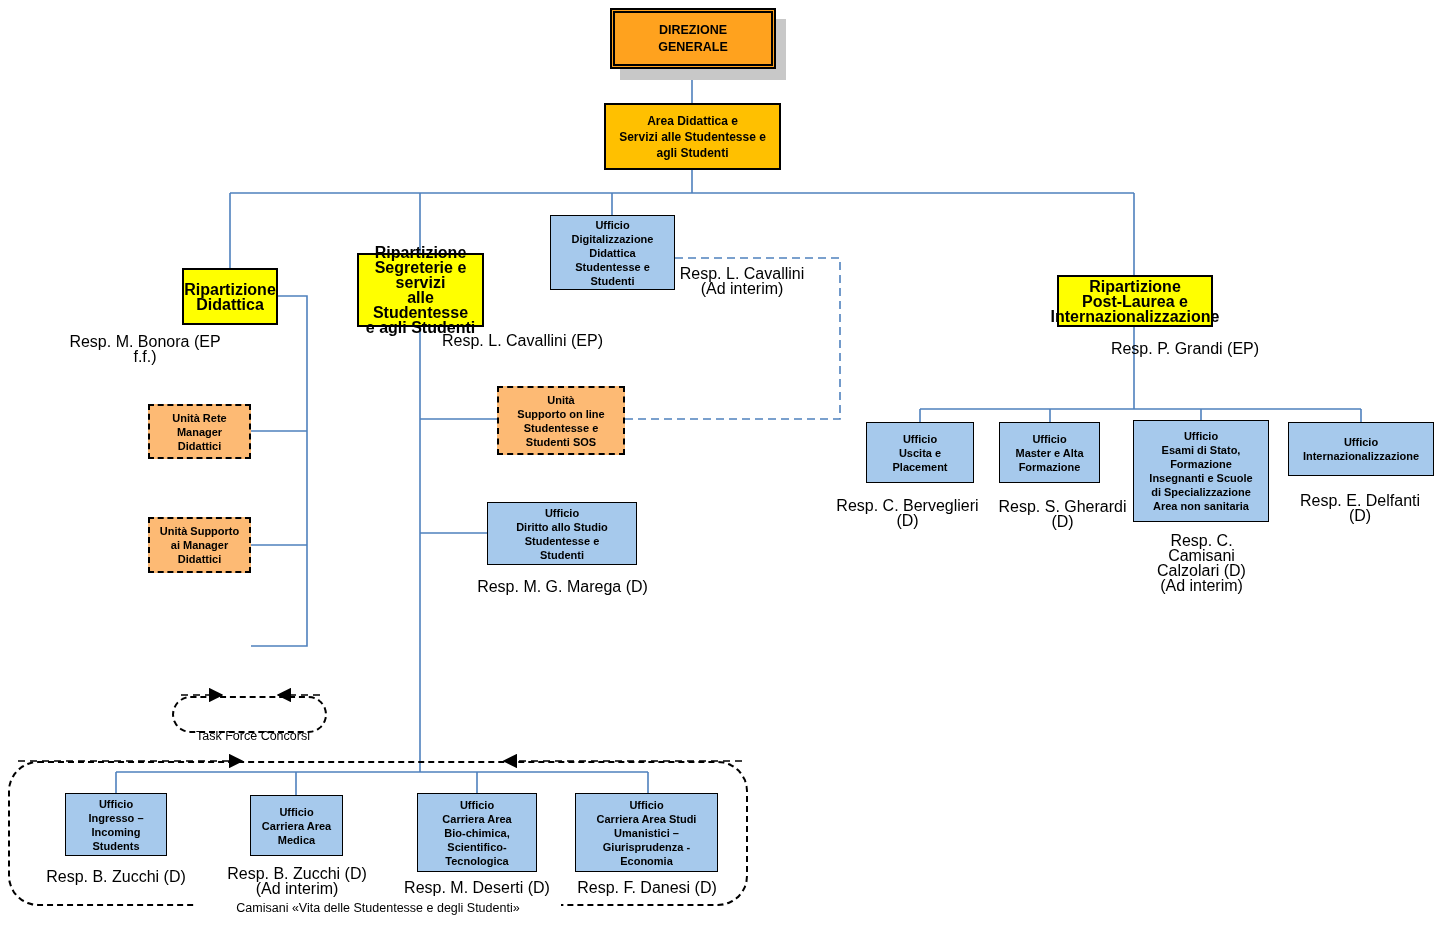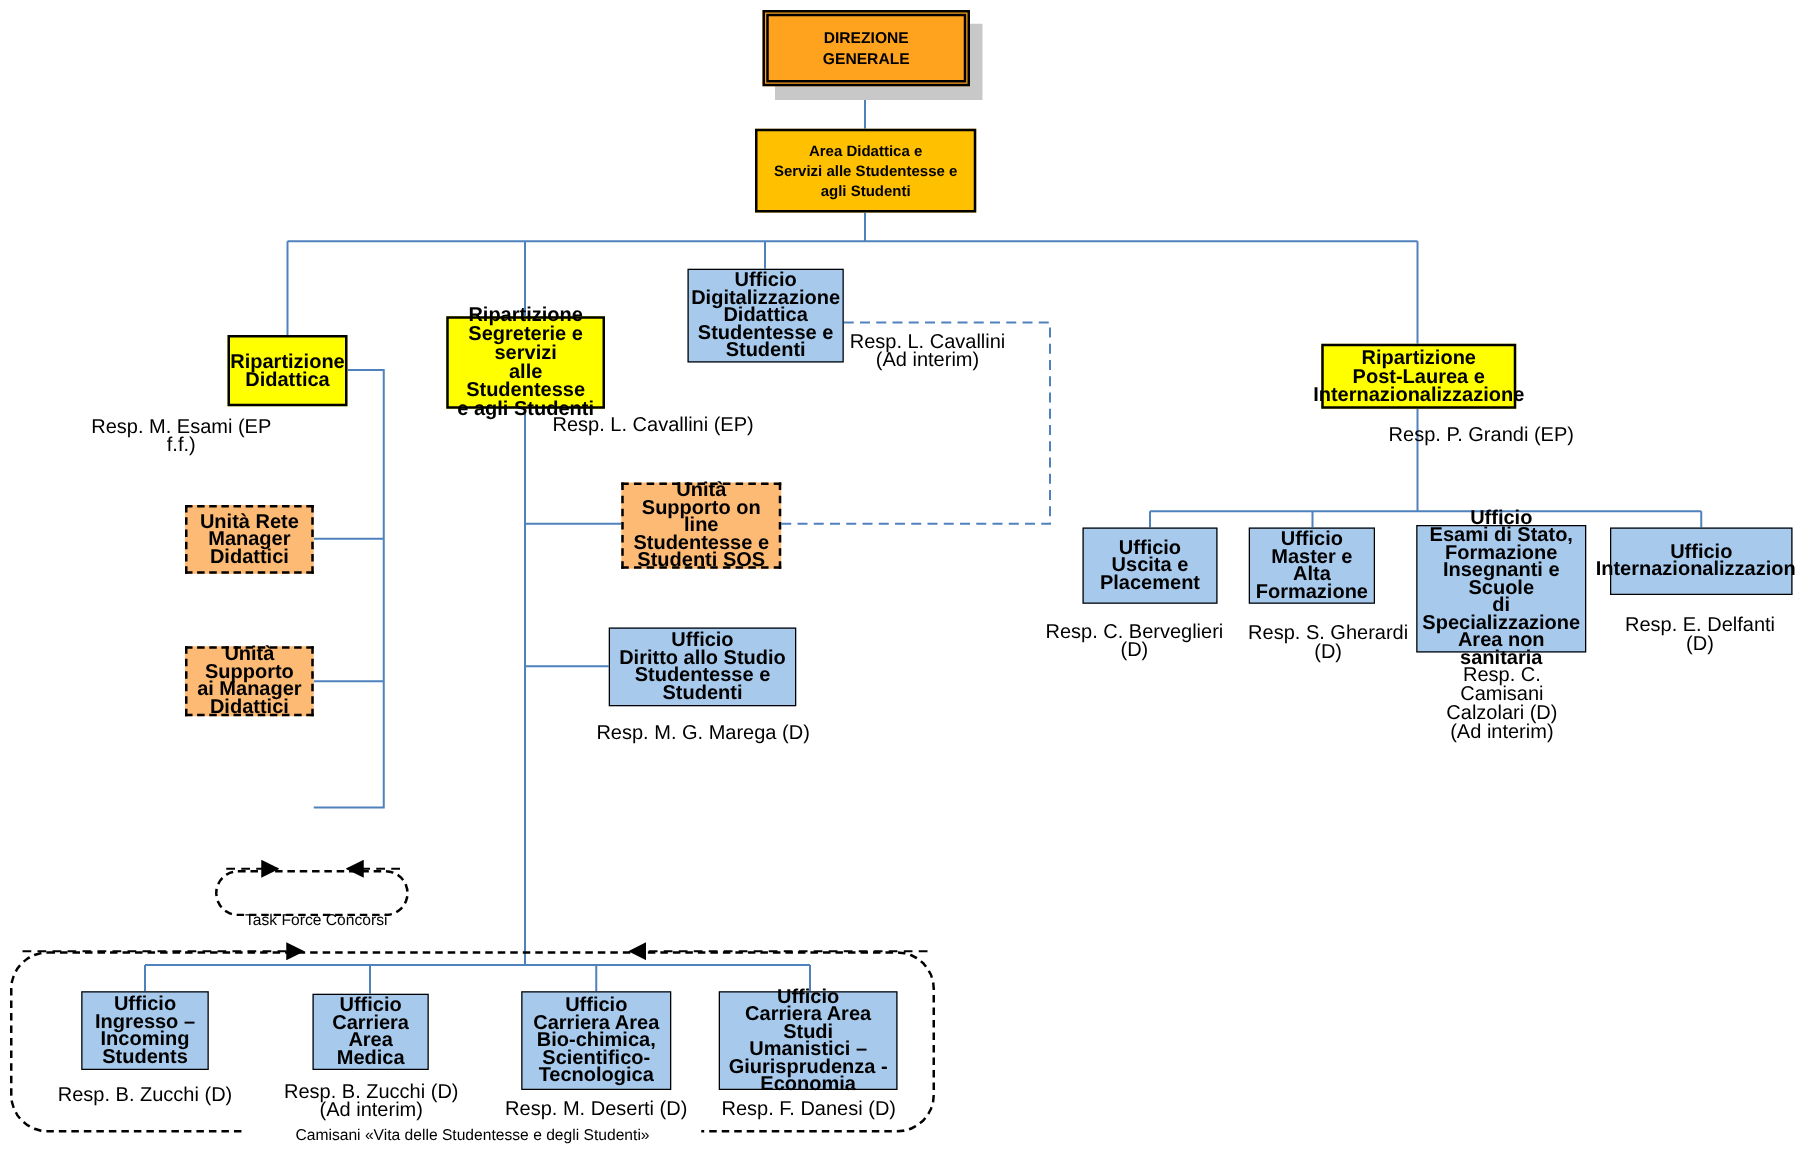--- a/index.html
+++ b/index.html
@@ -15,21 +15,21 @@
   .canvas svg.wires { position:absolute; left:0; top:0; width:1436px; height:925px; }
   .node {
     position: absolute;
     box-sizing: border-box;
     display: flex;
     align-items: center;
     justify-content: center;
     text-align: center;
     font-weight: bold;
     white-space: pre-line;
-    font-size: 16px;
+    font-size: 11px;
     line-height: 14px;
     padding: 2px;
   }
   .box-orange {
     background: #FFA21E;
     border: 5px double #000;
     box-shadow: 10px 11px 0 0 #c8c8c8;
     font-size: 12.5px;
     line-height: 17px;
   }
@@ -134,21 +134,21 @@
 
   <div class="node box-orange" style="left:610px; top:8px; width:166px; height:61px;">DIREZIONE
 GENERALE</div>
 
   <div class="node box-amber" style="left:604px; top:103px; width:177px; height:67px;">Area Didattica e
 Servizi alle Studentesse e
 agli Studenti</div>
 
   <div class="node box-yellow" style="left:182px; top:268px; width:96px; height:57px;">Ripartizione
 Didattica</div>
-  <div class="resp" style="left:60px; top:334px; width:170px;">Resp. M. Esami (EP f.f.)</div>
+  <div class="resp" style="left:60px; top:334px; width:170px;">Resp. M. Bonora (EP f.f.)</div>
 
   <div class="node box-yellow" style="left:357px; top:253px; width:127px; height:74px;">Ripartizione
 Segreterie e servizi
 alle Studentesse
 e agli Studenti</div>
   <div class="resp" style="left:440px; top:333px; width:165px;">Resp. L. Cavallini (EP)</div>
 
   <div class="node box-blue" style="left:550px; top:215px; width:125px; height:75px;">Ufficio
 Digitalizzazione
 Didattica

